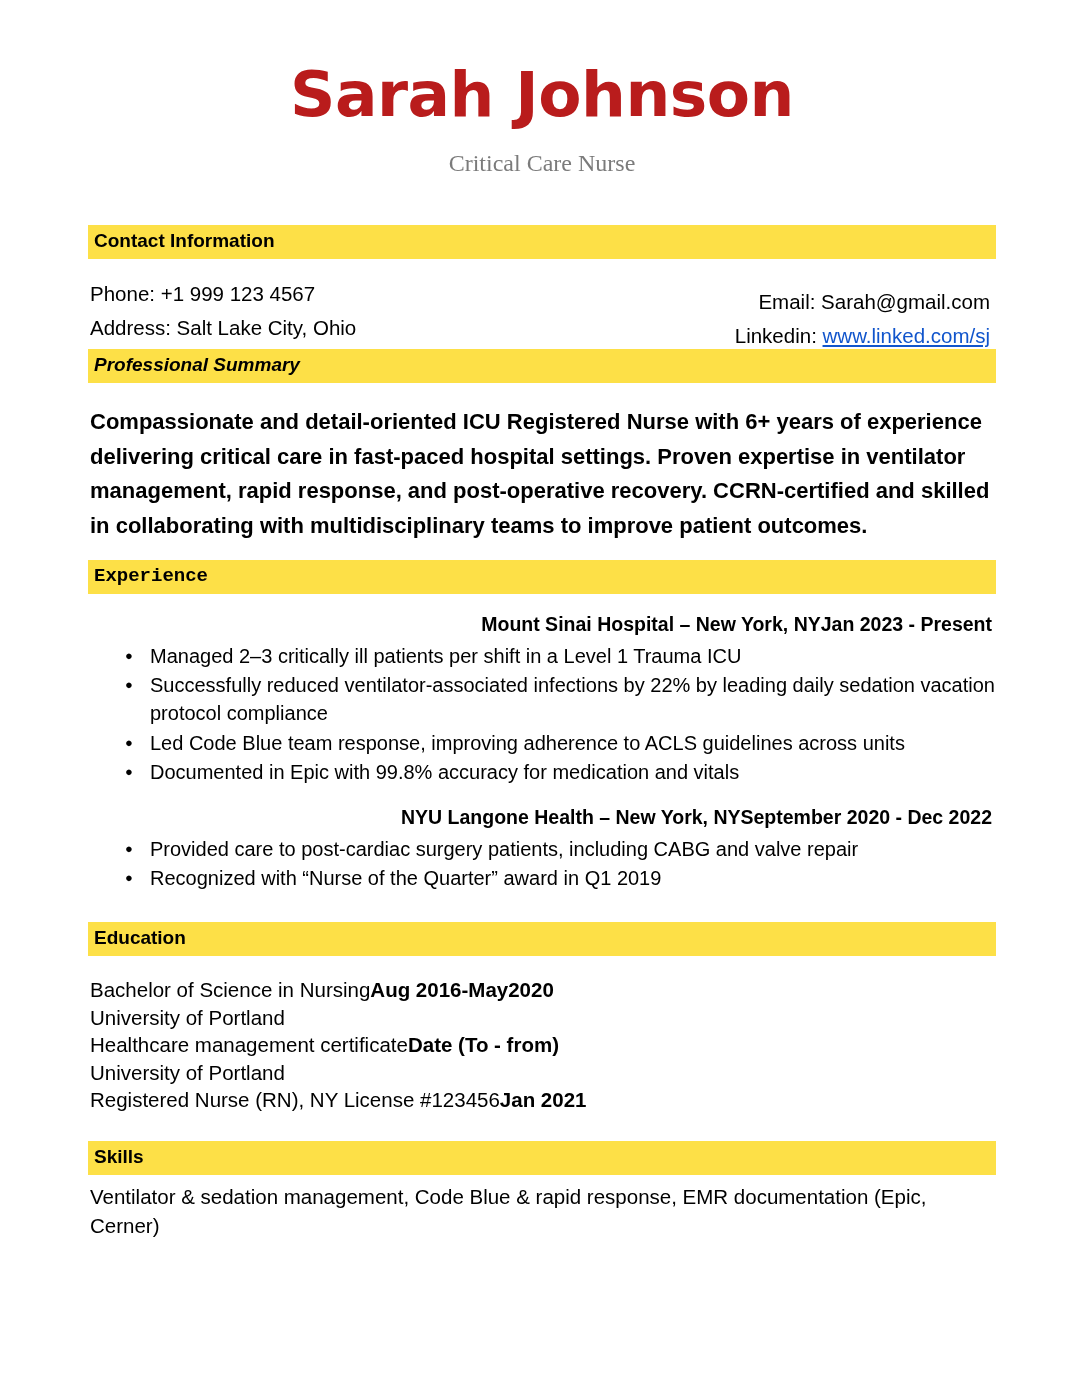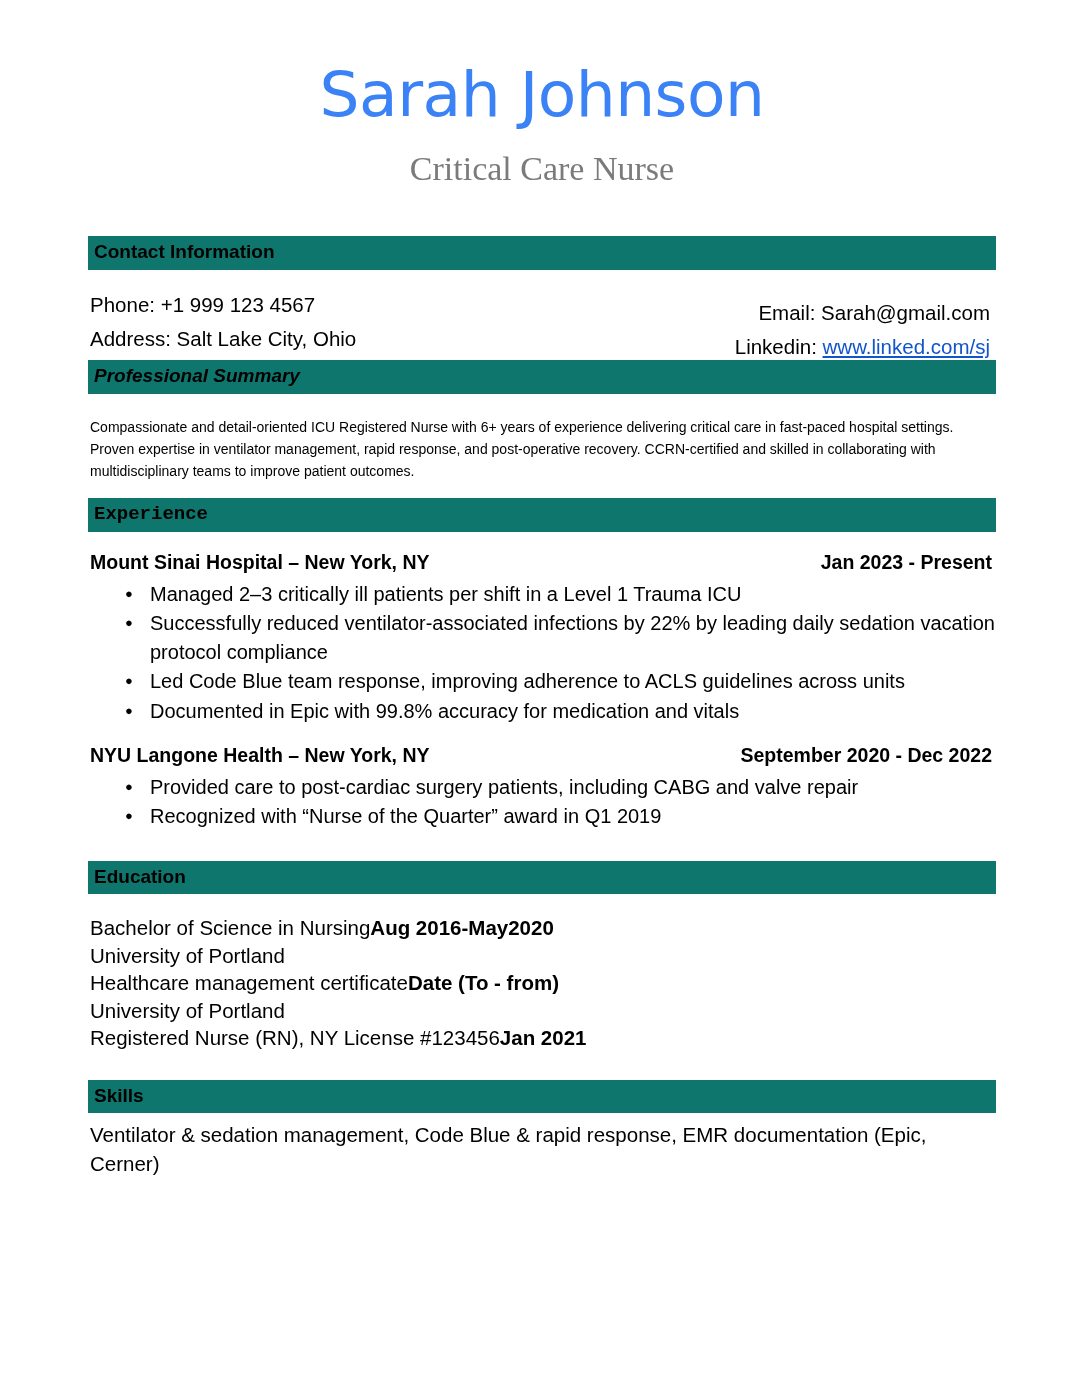--- a/index.html
+++ b/index.html
@@ -19,37 +19,37 @@
     width: 1084px;
     height: 1390px;
     box-sizing: border-box;
     padding: 0 88px;
     position: relative;
   }
   
   .name {
     text-align: center;
     font-family: "DejaVu Sans", sans-serif;
-    font-weight: normal;
+    font-weight: bold;
     font-size: 63px;
-    color: #3b82f6;
+    color: #b91c1c;
     letter-spacing: -0.5px;
     line-height: 1.05;
     margin-top: 62px;
   }
   .subtitle {
     text-align: center;
     font-family: "Liberation Serif", serif;
-    font-size: 34px;
+    font-size: 24px;
     color: #7b7b7b;
     margin-top: 22px;
   }
   
   .section-bar {
-    background: #0f766e;
+    background: #fde047;
     font-size: 19px;
     font-weight: bold;
     padding: 4px 6px 5px 6px;
     box-sizing: border-box;
     line-height: 1.3;
     color: #000;
   }
   .sec-contact { margin-top: 48px; }
   .sec-summary { margin-top: 0px; font-style: italic; }
   .sec-exp { margin-top: 16px; font-family: Liberation Mono, monospace; }
@@ -70,33 +70,34 @@
   }
   .contact-row .right { text-align: right; margin-top: 8px; }
   .link {
     color: #1155cc;
     text-decoration: underline;
   }
 
   
   .summary-text {
     margin-top: 22px;
-    font-size: 14px;
+    font-size: 22px;
     line-height: 1.58;
     padding: 0 4px 0 2px;
     margin-bottom: 2px;
+    font-weight: bold;
   }
 
   
   .job {
     margin-top: 19px;
   }
   .job-head {
     display: flex;
-    justify-content: space-between;
+    justify-content: flex-end;
     font-size: 19.5px;
     font-weight: bold;
     padding: 0 4px 0 2px;
   }
   ul.bullets {
     margin: 6px 0 0 0;
     padding-left: 62px;
     list-style: none;
   }
   ul.bullets li {

